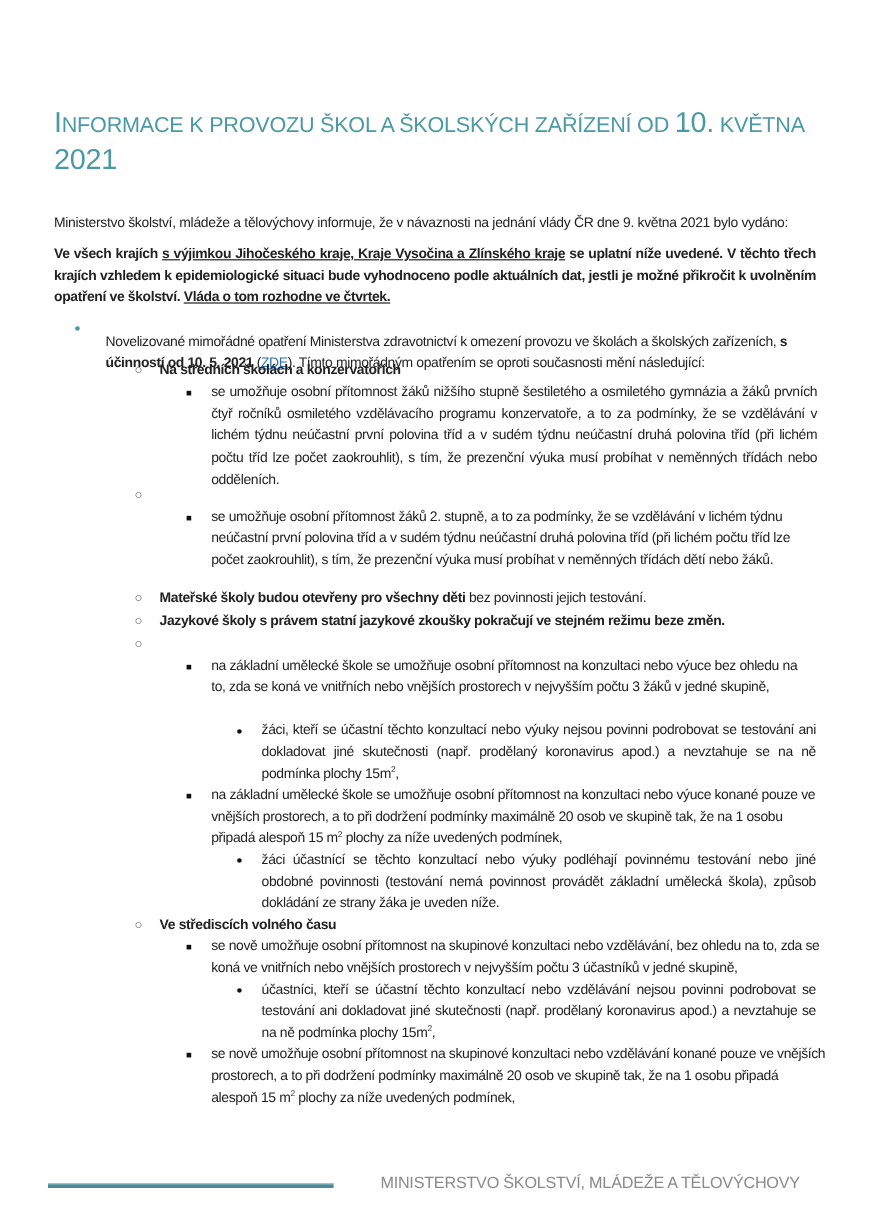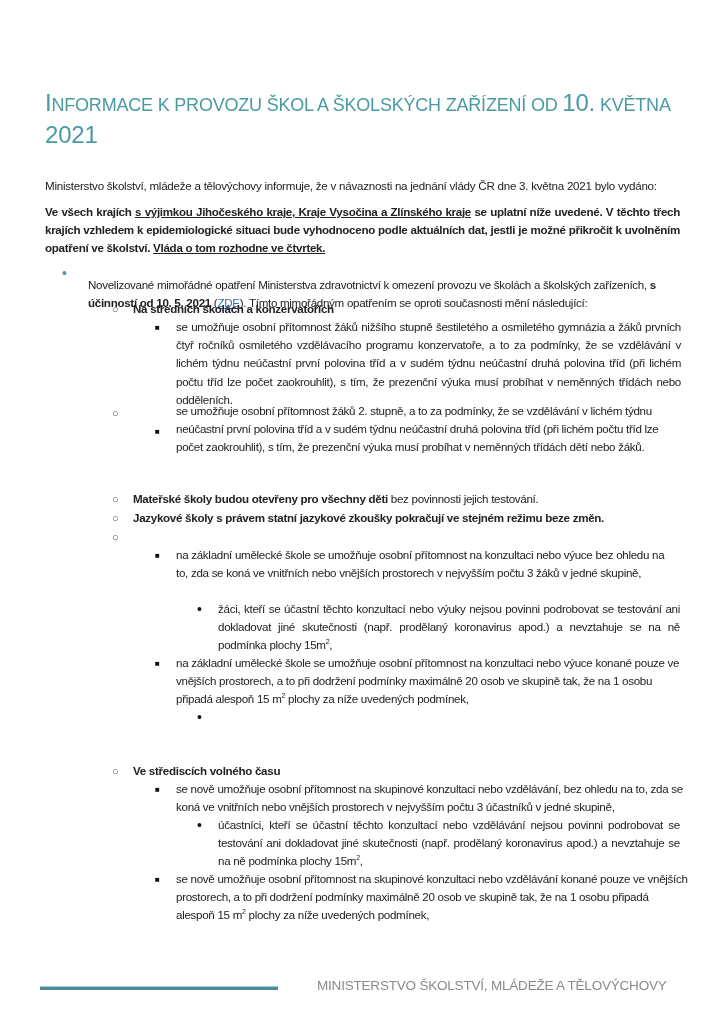--- a/index.html
+++ b/index.html
@@ -52,39 +52,39 @@
 </head>
 <body>
 
 <div class="page">
 
   <div class="title">
     <span class="cap">I</span><span class="sc">NFORMACE K PROVOZU ŠKOL A ŠKOLSKÝCH ZAŘÍZENÍ OD </span><span class="cap">10.</span><span class="sc"> KVĚTNA</span><br>
     <span class="cap">2021</span>
   </div>
 
-  <div class="intro">Ministerstvo školství, mládeže a tělovýchovy informuje, že v návaznosti na jednání vlády ČR dne 3. května 2021 bylo vydáno:</div>
+  <div class="intro">Ministerstvo školství, mládeže a tělovýchovy informuje, že v návaznosti na jednání vlády ČR dne 9. května 2021 bylo vydáno:</div>
 
   <div class="lead">
     <span>Ve všech krajích </span><span class="u">s výjimkou Jihočeského kraje, Kraje Vysočina a Zlínského kraje</span><span> se uplatní níže uvedené. V těchto třech krajích vzhledem k epidemiologické situaci bude vyhodnoceno podle aktuálních dat, jestli je možné přikročit k uvolněním opatření ve školství. </span><span class="u">Vláda o tom rozhodne ve čtvrtek.</span>
   </div>
 
   <span class="bullet b1" style="left:62px; top:264px;">•</span>
   <div class="lvl" style="left:88px; top:264px; width:600px;margin-top:12px;">
     <span>Novelizované mimořádné opatření Ministerstva zdravotnictví k omezení provozu ve školách a školských zařízeních, </span><span class="bold">s účinností od 10. 5. 2021</span><span> (</span><a class="link">ZDE</a><span>). Tímto mimořádným opatřením se oproti současnosti mění následující:</span>
   </div>
 
   <span class="bullet b2" style="left:112px; top:300px;">○</span>
   <div class="lvl bold" style="left:133px; top:300px; width:550px;">Na středních školách a konzervatořích</div>
   <span class="bullet b3" style="left:155px; top:319px;">■</span>
   <div class="lvl j" style="left:176px; top:318px; width:505px;">se umožňuje osobní přítomnost žáků nižšího stupně šestiletého a osmiletého gymnázia a žáků prvních čtyř ročníků osmiletého vzdělávacího programu konzervatoře, a to za podmínky, že se vzdělávání v lichém týdnu neúčastní první polovina tříd a v sudém týdnu neúčastní druhá polovina tříd (při lichém počtu tříd lze počet zaokrouhlit), s tím, že prezenční výuka musí probíhat v neměnných třídách nebo odděleních.</div>
 
   <span class="bullet b2" style="left:112px; top:404px;">○</span>
   <span class="bullet b3" style="left:155px; top:423px;">■</span>
-  <div class="lvl" style="left:176px; top:402px; width:500px;">se umožňuje osobní přítomnost žáků 2. stupně, a to za podmínky, že se vzdělávání v lichém týdnu neúčastní první polovina tříd a v sudém týdnu neúčastní druhá polovina tříd (při lichém počtu tříd lze počet zaokrouhlit), s tím, že prezenční výuka musí probíhat v neměnných třídách dětí nebo žáků.</div>
+  <div class="lvl" style="left:176px; top:422px; width:500px;">se umožňuje osobní přítomnost žáků 2. stupně, a to za podmínky, že se vzdělávání v lichém týdnu neúčastní první polovina tříd a v sudém týdnu neúčastní druhá polovina tříd (při lichém počtu tříd lze počet zaokrouhlit), s tím, že prezenční výuka musí probíhat v neměnných třídách dětí nebo žáků.</div>
 
   <span class="bullet b2" style="left:112px; top:490px;">○</span>
   <div class="lvl" style="left:133px; top:490px; width:560px;">
     <span class="bold">Mateřské školy budou otevřeny pro všechny děti</span><span> bez povinnosti jejich testování.</span>
   </div>
 
   <span class="bullet b2" style="left:112px; top:509px;">○</span>
   <div class="lvl bold" style="left:133px; top:509px; width:560px;">Jazykové školy s právem statní jazykové zkoušky pokračují ve stejném režimu beze změn.</div>
 
   <span class="bullet b2" style="left:112px; top:528px;">○</span>
@@ -96,20 +96,21 @@
   <div class="lvl j" style="left:218px; top:600px; width:462px;">
     <span>žáci, kteří se účastní těchto konzultací nebo výuky nejsou povinni podrobovat se testování ani dokladovat jiné skutečnosti (např. prodělaný koronavirus apod.) a nevztahuje se na ně podmínka plochy 15m</span><sup>2</sup><span>,</span>
   </div>
 
   <span class="bullet b3" style="left:155px; top:655px;">■</span>
   <div class="lvl" style="left:176px; top:654px; width:505px;">
     <span>na základní umělecké škole se umožňuje osobní přítomnost na  konzultaci nebo výuce konané pouze ve vnějších prostorech, a to při dodržení podmínky maximálně 20 osob ve skupině tak, že na 1 osobu připadá alespoň 15 m</span><sup>2</sup><span> plochy za níže uvedených podmínek,</span>
   </div>
 
   <span class="bullet b4" style="left:197px; top:708px;">•</span>
+  <div class="lvl j" style="left:218px; top:708px; width:462px;">žáci účastnící se těchto konzultací nebo výuky podléhají povinnému testování nebo jiné obdobné povinnosti (testování nemá povinnost provádět základní umělecká škola), způsob dokládání ze strany žáka je uveden níže.</div>
 
   <span class="bullet b2" style="left:112px; top:762px;">○</span>
   <div class="lvl bold" style="left:133px; top:762px; width:550px;">Ve střediscích volného času</div>
 
   <span class="bullet b3" style="left:155px; top:781px;">■</span>
   <div class="lvl" style="left:176px; top:780px; width:512px;">se nově umožňuje osobní přítomnost na skupinové konzultaci nebo vzdělávání, bez ohledu na to, zda se koná ve vnitřních nebo vnějších prostorech v nejvyšším počtu 3 účastníků v jedné skupině,</div>
 
   <span class="bullet b4" style="left:197px; top:816px;">•</span>
   <div class="lvl j" style="left:218px; top:816px; width:462px;">
     <span>účastníci, kteří se účastní těchto konzultací nebo vzdělávání nejsou povinni podrobovat se testování ani dokladovat jiné skutečnosti (např. prodělaný koronavirus apod.) a nevztahuje se na ně podmínka plochy 15m</span><sup>2</sup><span>,</span>

